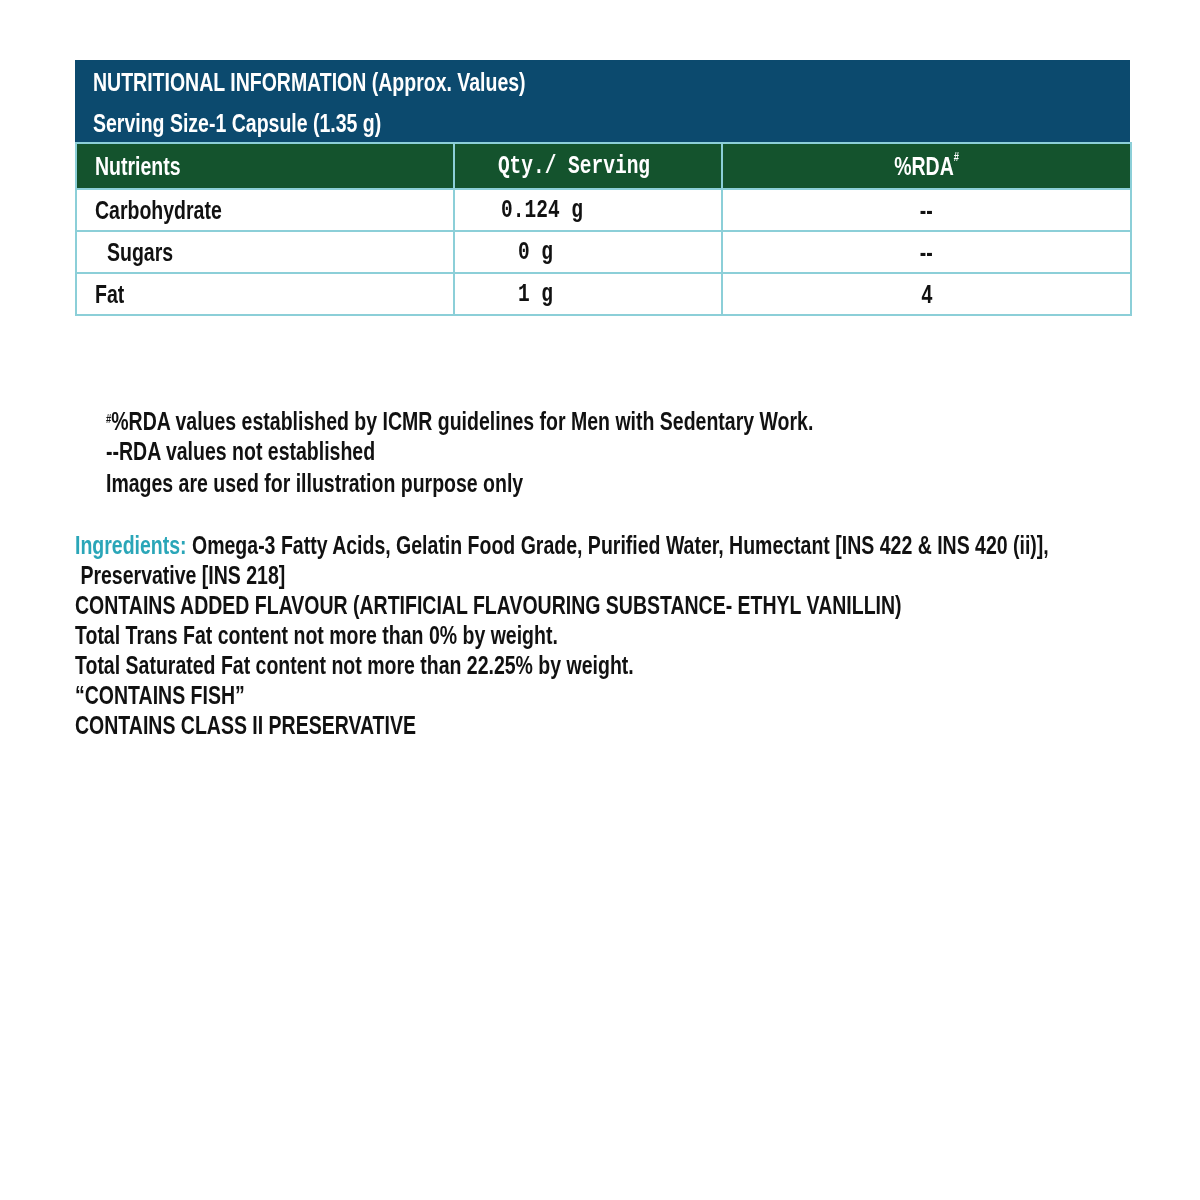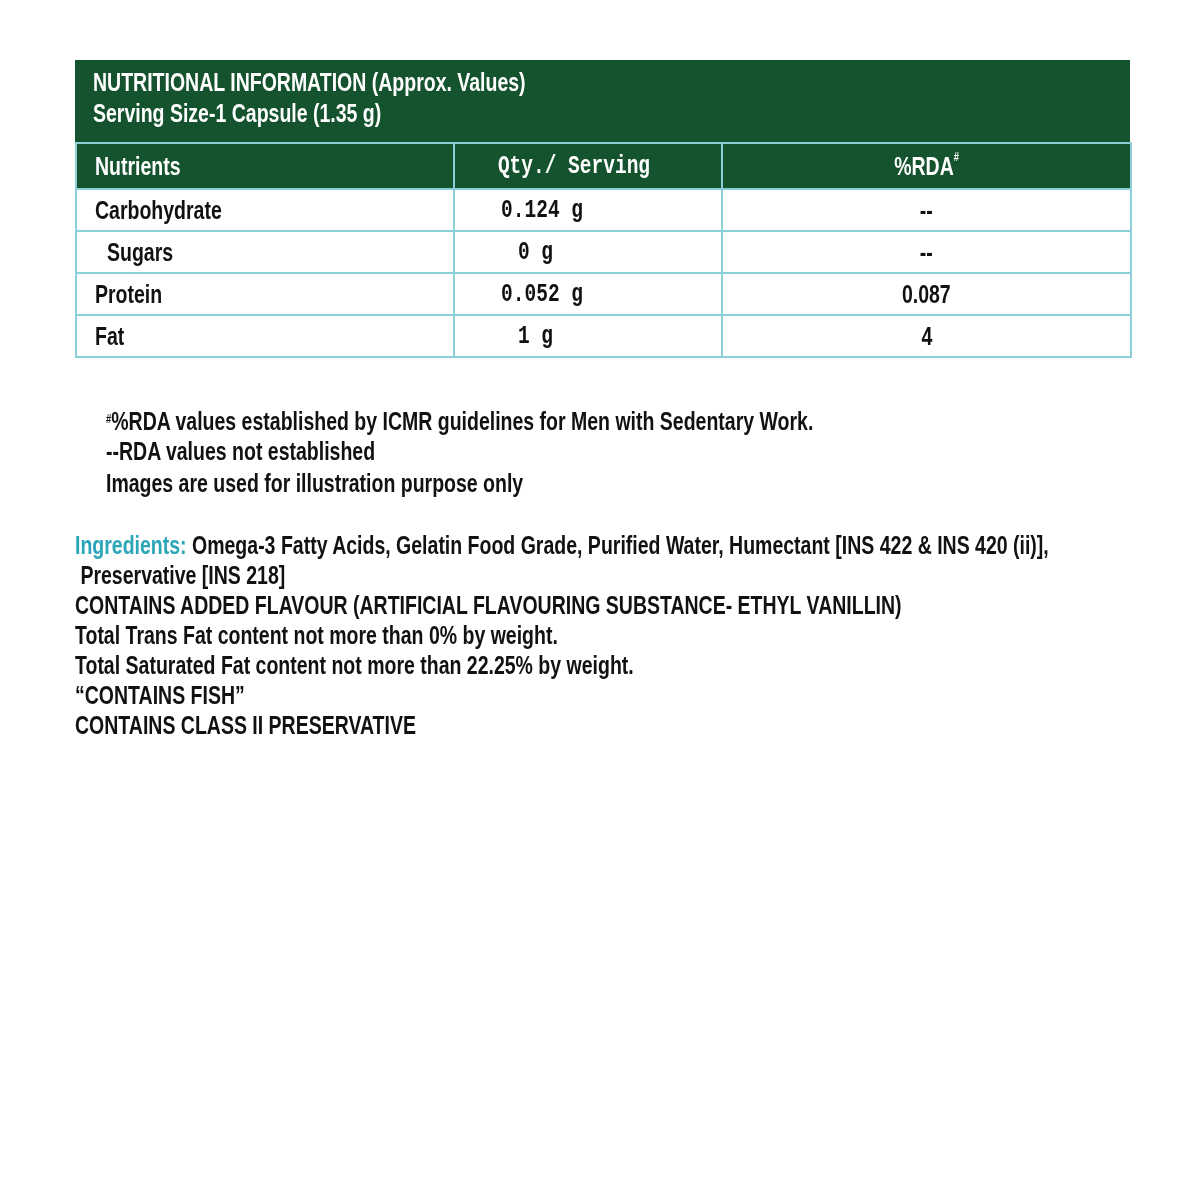--- a/index.html
+++ b/index.html
@@ -3,24 +3,24 @@
   <meta charset="utf-8">
   <style>
     html, body { margin: 0; padding: 0; background: #ffffff; }
     body { width: 1200px; height: 1200px; position: relative; overflow: hidden;
            font-family: "Liberation Sans", sans-serif; color: #111111; }
     .cond { display: inline-block; transform: scaleX(0.78); transform-origin: left center; white-space: nowrap; }
     .cond-c { display: inline-block; transform: scaleX(0.78); transform-origin: center center; white-space: nowrap; }
     .cond-r { display: inline-block; transform: scaleX(0.78); transform-origin: right center; white-space: nowrap; }
 
     .panel { position: absolute; left: 75px; top: 60px; width: 1055px; }
-    .title-band { background: #14532d; height: 82px; color: #ffffff; position: relative; }
+    .title-band { background: #0c4a6e; height: 82px; color: #ffffff; position: relative; }
     .title-line { position: absolute; left: 18px; font-size: 25px; font-weight: bold; }
     .title-line.l1 { top: 8px; }
-    .title-line.l2 { top: 39px; }
+    .title-line.l2 { top: 49px; }
 
     table.nut { border-collapse: collapse; width: 1055px; table-layout: fixed; }
     table.nut th, table.nut td { border: 2px solid #8ccfd8; height: 40px; padding: 0; font-size: 25px; font-weight: bold; }
     table.nut thead th { background: #14532d; color: #ffffff; height: 44px; border-color: #8ccfd8; }
     col.c1 { width: 378px; } col.c2 { width: 268px; } col.c3 { width: 409px; }
     .cell-l { text-align: left; padding-left: 18px !important; }
     .cell-r { text-align: center; padding-right: 114px !important; font-family: Liberation Mono, monospace; }
     .cell-c { text-align: center; }
     .indent { padding-left: 30px !important; margin-left: 41px; }
 
@@ -59,25 +59,20 @@
         <td class="cell-l"><span class="cond">Carbohydrate</span></td>
         <td class="cell-r"><span class="cond-r">0.124 g</span></td>
         <td class="cell-c"><span class="cond-c">--</span></td>
       </tr>
       <tr>
         <td class="cell-l indent"><span class="cond">Sugars</span></td>
         <td class="cell-r"><span class="cond-r">0 g</span></td>
         <td class="cell-c"><span class="cond-c">--</span></td>
       </tr>
       <tr>
-        <td class="cell-l"><span class="cond">Protein</span></td>
-        <td class="cell-r"><span class="cond-r">0.052 g</span></td>
-        <td class="cell-c"><span class="cond-c">0.087</span></td>
-      </tr>
-      <tr>
         <td class="cell-l"><span class="cond">Fat</span></td>
         <td class="cell-r"><span class="cond-r">1 g</span></td>
         <td class="cell-c"><span class="cond-c">4</span></td>
       </tr>
     </tbody>
   </table>
 </div>
 
 <div class="notes">
   <div><span class="cond"><sup class="mark">#</sup><span>%RDA values established by ICMR guidelines for Men with Sedentary Work.</span></span></div>

